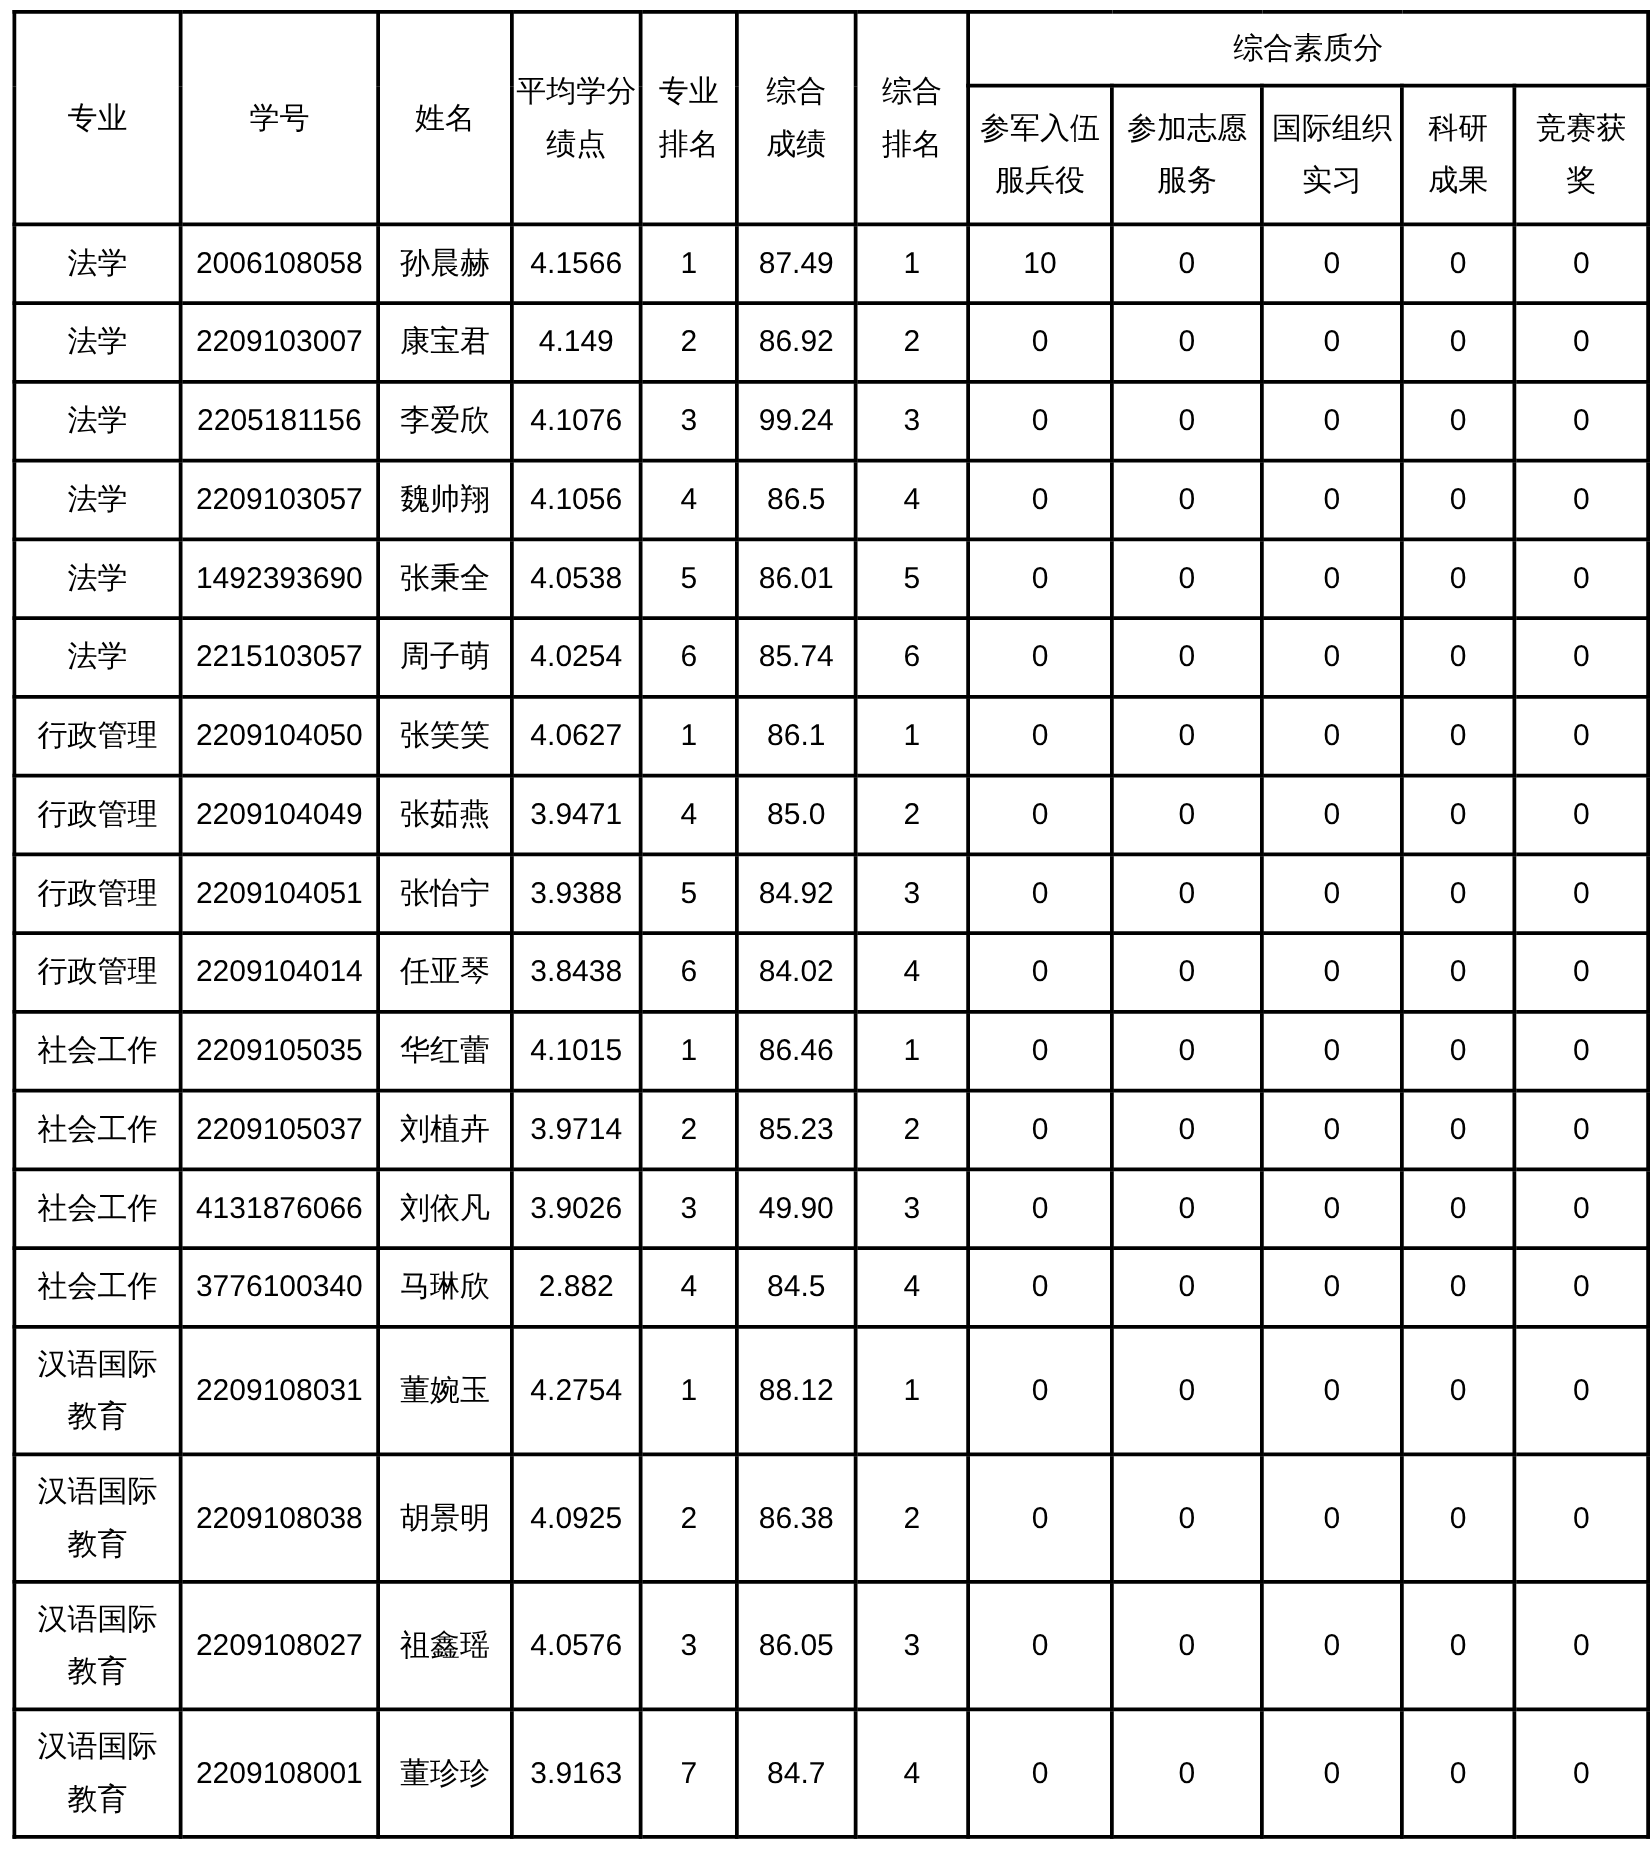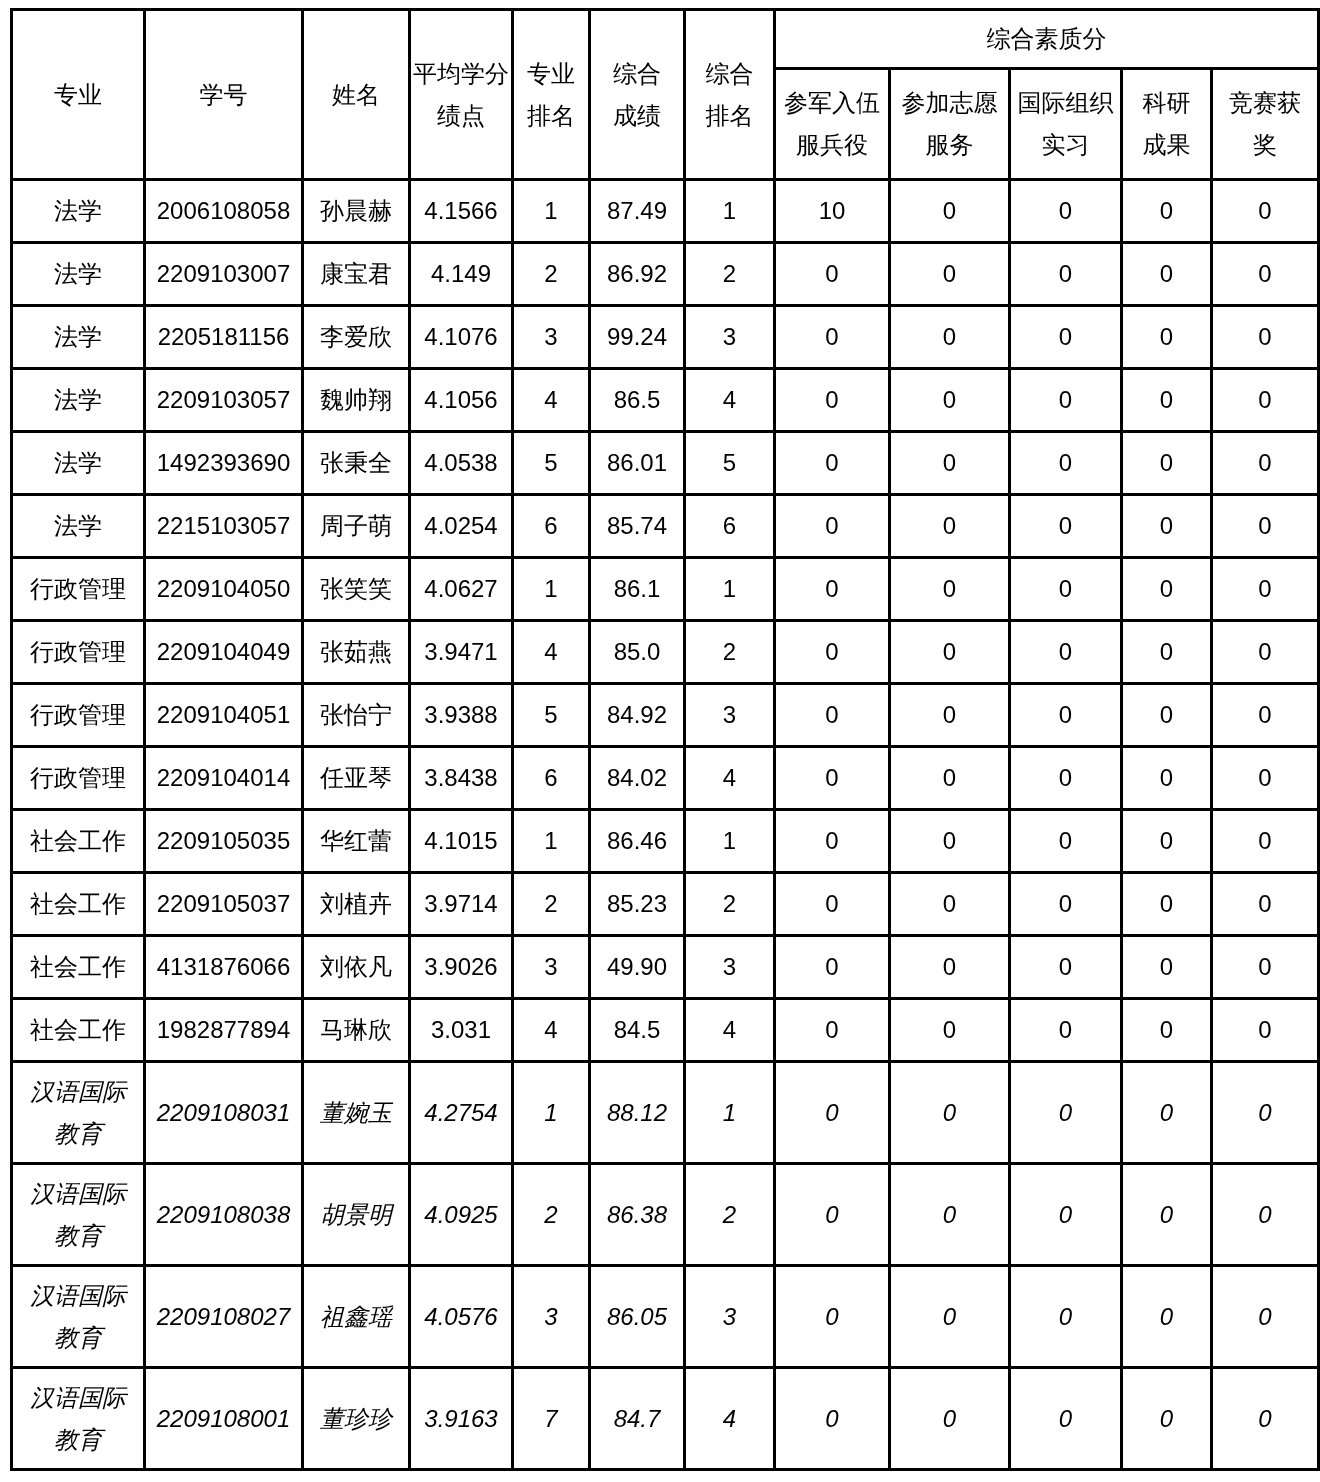--- a/index.html
+++ b/index.html
@@ -31,21 +31,21 @@
     white-space: pre-line;
     padding: 0;
     overflow: hidden;
   }
   
   table.grade-table td:first-child { padding: 0 10px; }
 
   thead tr.header-top { height: 59px; }
   thead tr.header-sub { height: 111px; }
   tbody tr { height: 63px; }
-  tbody tr:nth-child(n+15) { height: 102px; font-style: italic; }
+  tbody tr:nth-child(n+15) { height: 102px; }
 </style>
 </head>
 <body>
 
 <div class="page">
   <table class="grade-table">
     <colgroup>
       <col style="width:133px">
       <col style="width:158px">
       <col style="width:107px">
@@ -265,23 +265,23 @@
           <td>49.90</td>
           <td>3</td>
           <td>0</td>
           <td>0</td>
           <td>0</td>
           <td>0</td>
           <td>0</td>
         </tr>
         <tr>
           <td>社会工作</td>
-          <td>1982877894</td>
+          <td>3776100340</td>
           <td>马琳欣</td>
-          <td>3.031</td>
+          <td>2.882</td>
           <td>4</td>
           <td>84.5</td>
           <td>4</td>
           <td>0</td>
           <td>0</td>
           <td>0</td>
           <td>0</td>
           <td>0</td>
         </tr>
         <tr>

